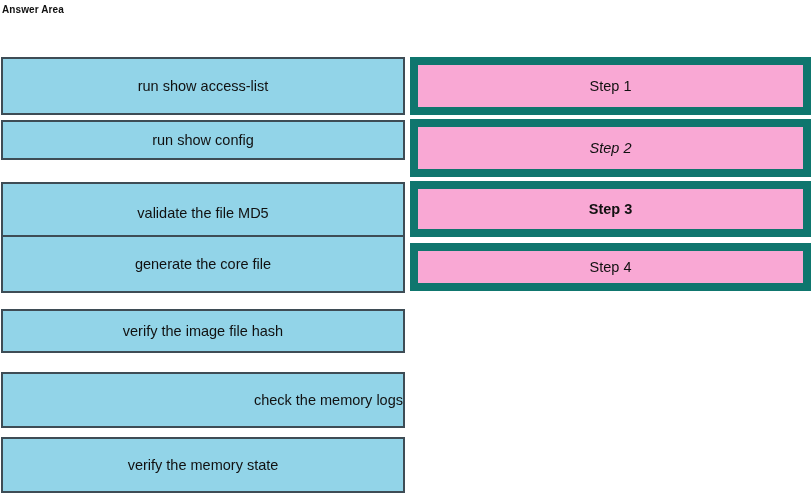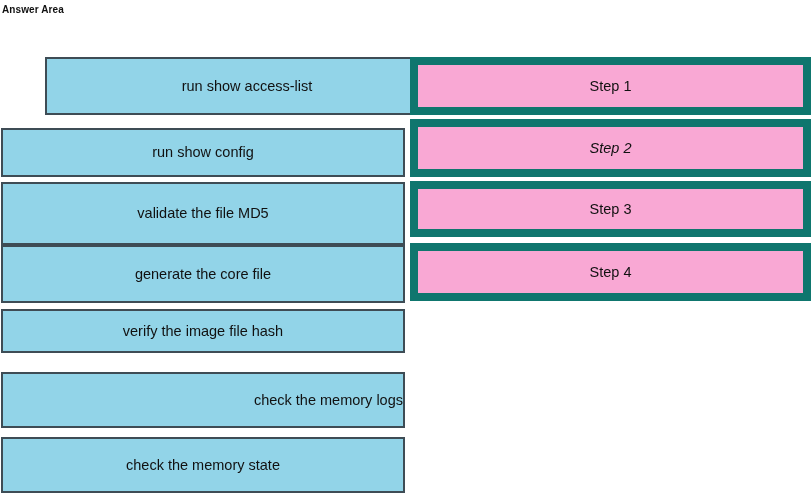--- a/index.html
+++ b/index.html
@@ -68,33 +68,33 @@
     background: #f9a8d4;
     border: 8px solid #0f766e;
   }
 
   .tile-label {
     display: block;
     pointer-events: none;
   }
 
   
-  .o0 { top: 57px;  height: 58px; margin-left: 44px; }
-  .o1 { top: 128px; height: 49px; align-items: center; }
+  .o0 { top: 57px;  height: 58px; }
+  .o1 { top: 120px; height: 40px; align-items: center; }
   .o2 { top: 182px; height: 63px; }
-  .o3 { top: 245px; height: 58px; }
+  .o3 { top: 235px; height: 58px; }
   .o4 { top: 309px; height: 44px; }
   .o5 { top: 372px; height: 56px; justify-content: flex-end; }
   .o6 { top: 437px; height: 56px; }
 
   
   .s0 { top: 57px;  height: 58px; }
   .s1 { top: 119px; height: 58px; font-style: italic; }
-  .s2 { top: 181px; height: 56px; }
-  .s3 { top: 243px; height: 58px; }
+  .s2 { top: 181px; height: 56px; font-weight: bold; }
+  .s3 { top: 243px; height: 48px; }
 </style>
 </head>
 <body>
 
 <div class="board">
 
   <div class="page-title">Answer Area</div>
 
   <div class="col col-options">
 
@@ -116,21 +116,21 @@
 
     <div class="tile tile-option o4">
       <span class="tile-label">verify the image file hash</span>
     </div>
 
     <div class="tile tile-option o5">
       <span class="tile-label">check the memory logs</span>
     </div>
 
     <div class="tile tile-option o6">
-      <span class="tile-label">check the memory state</span>
+      <span class="tile-label">verify the memory state</span>
     </div>
 
   </div>
 
   <div class="col col-steps">
 
     <div class="tile tile-step s0">
       <span class="tile-label">Step 1</span>
     </div>
 

